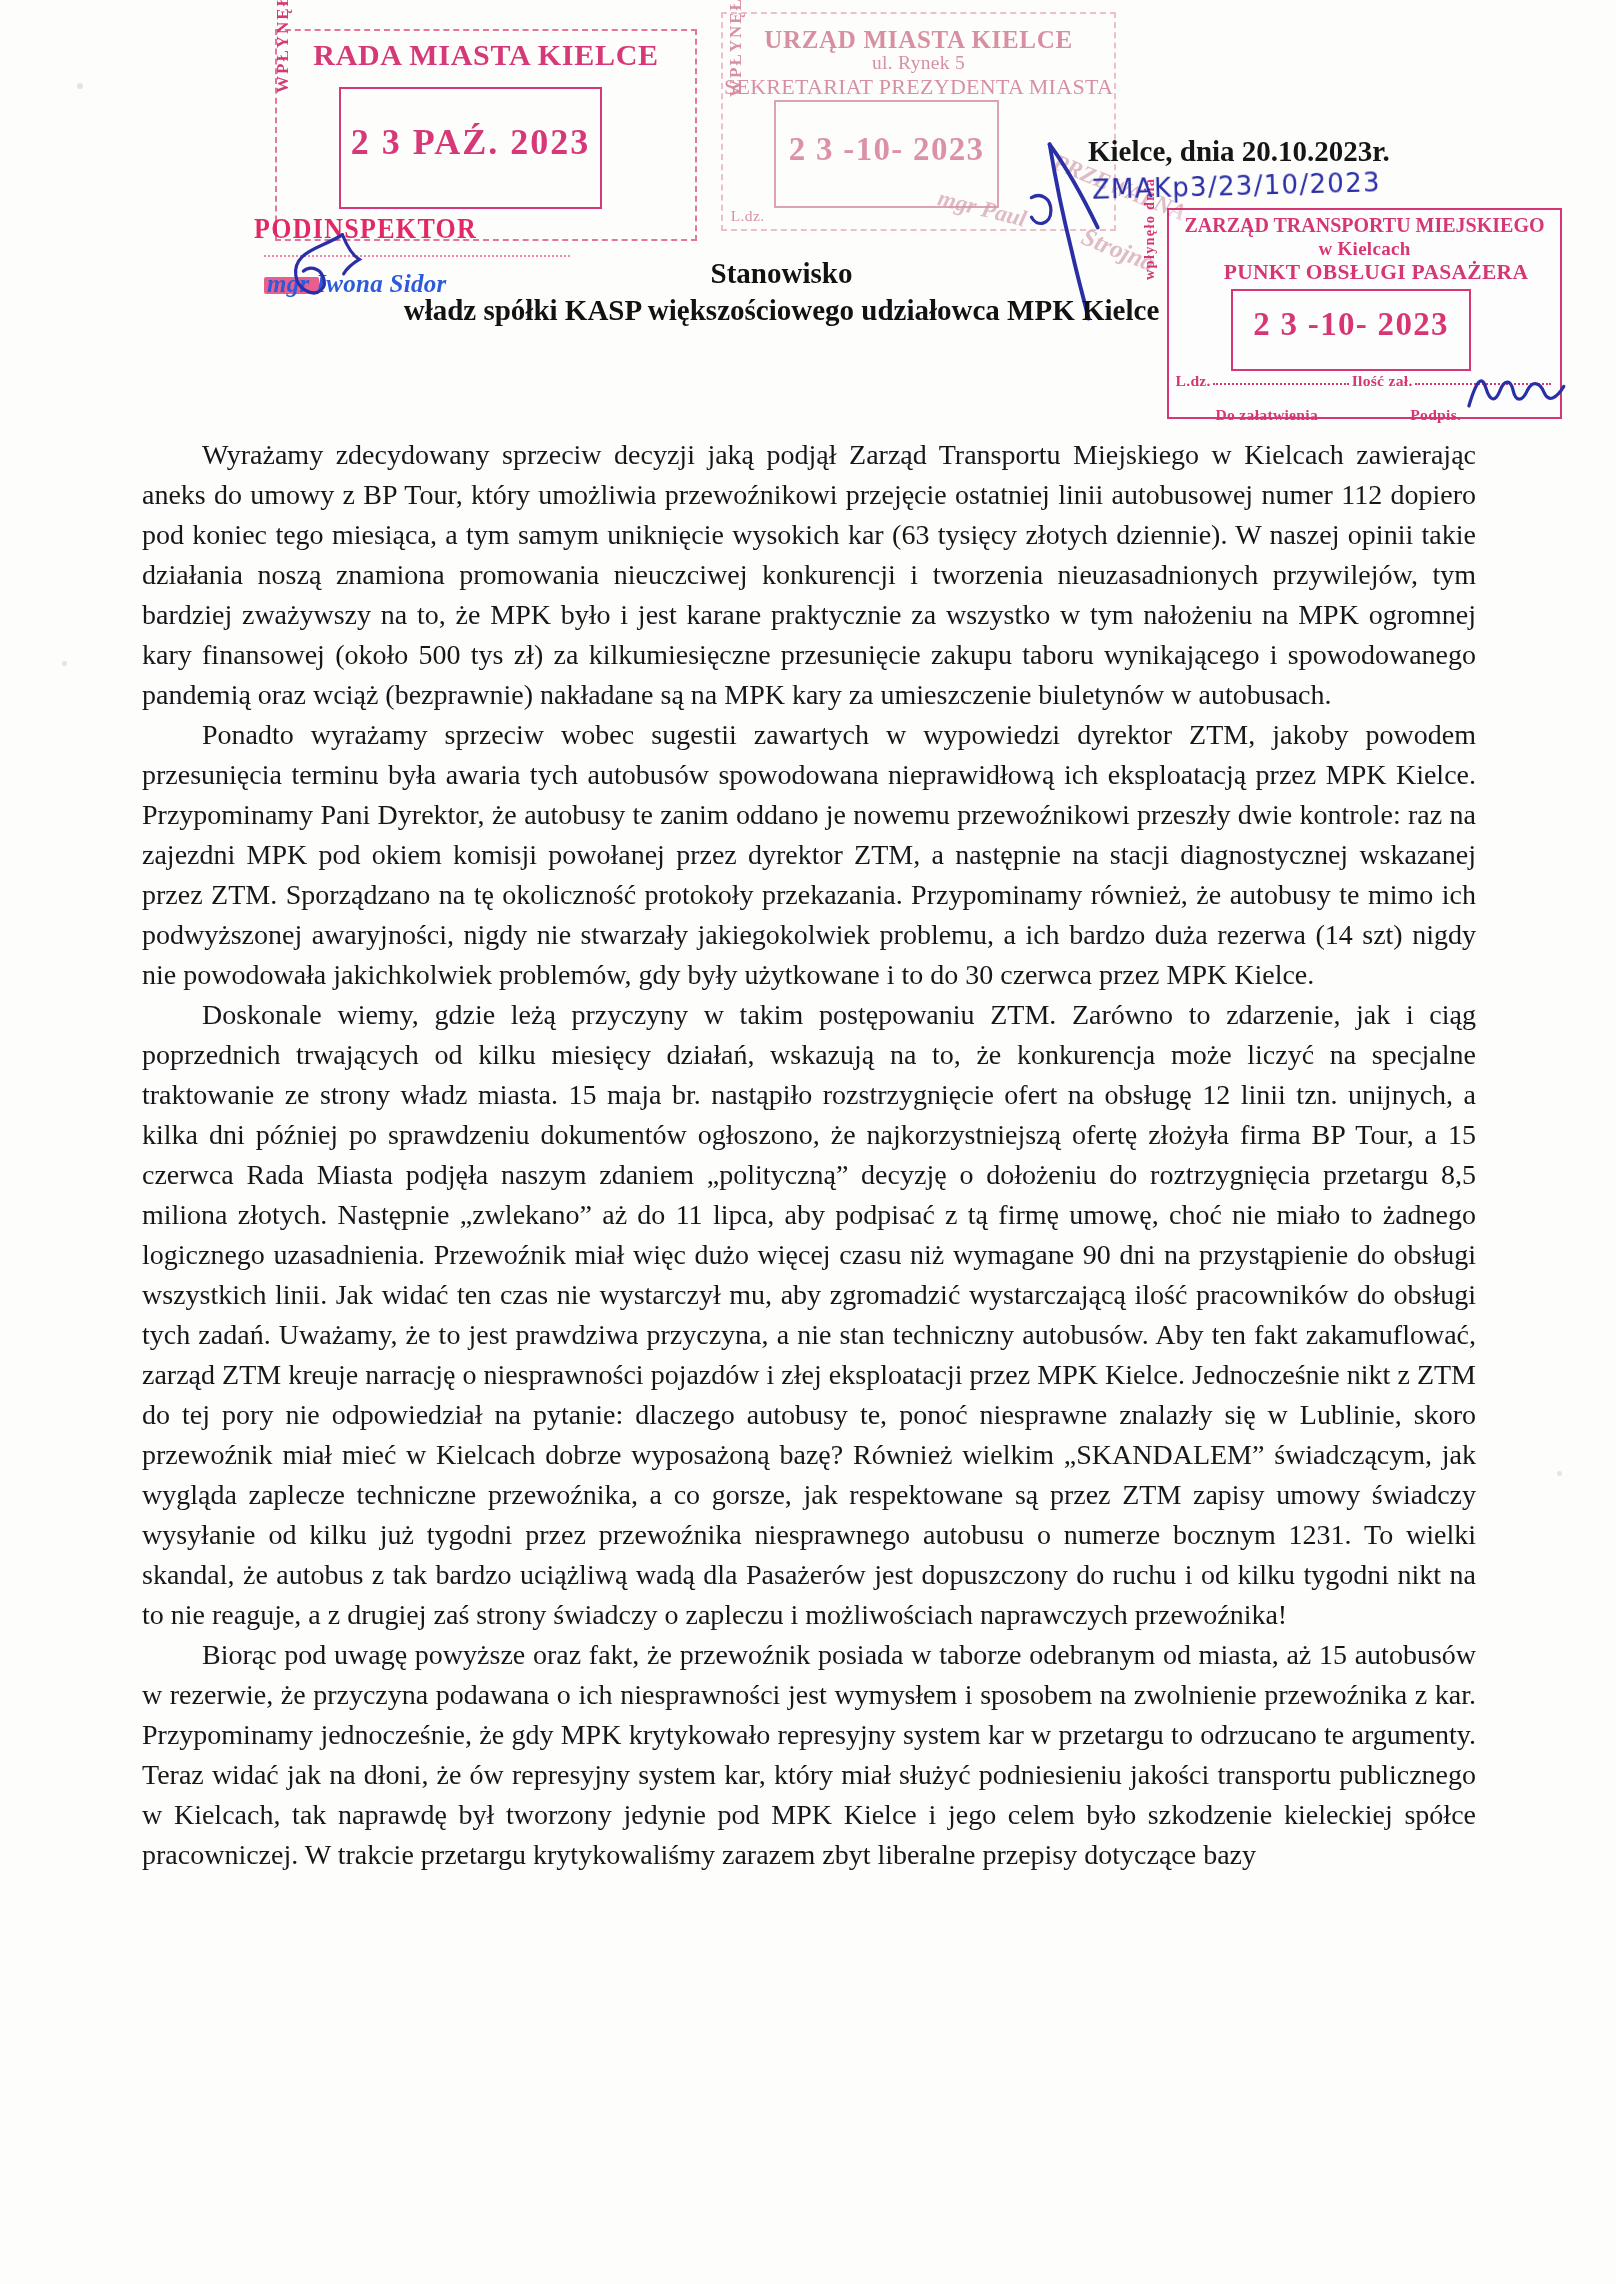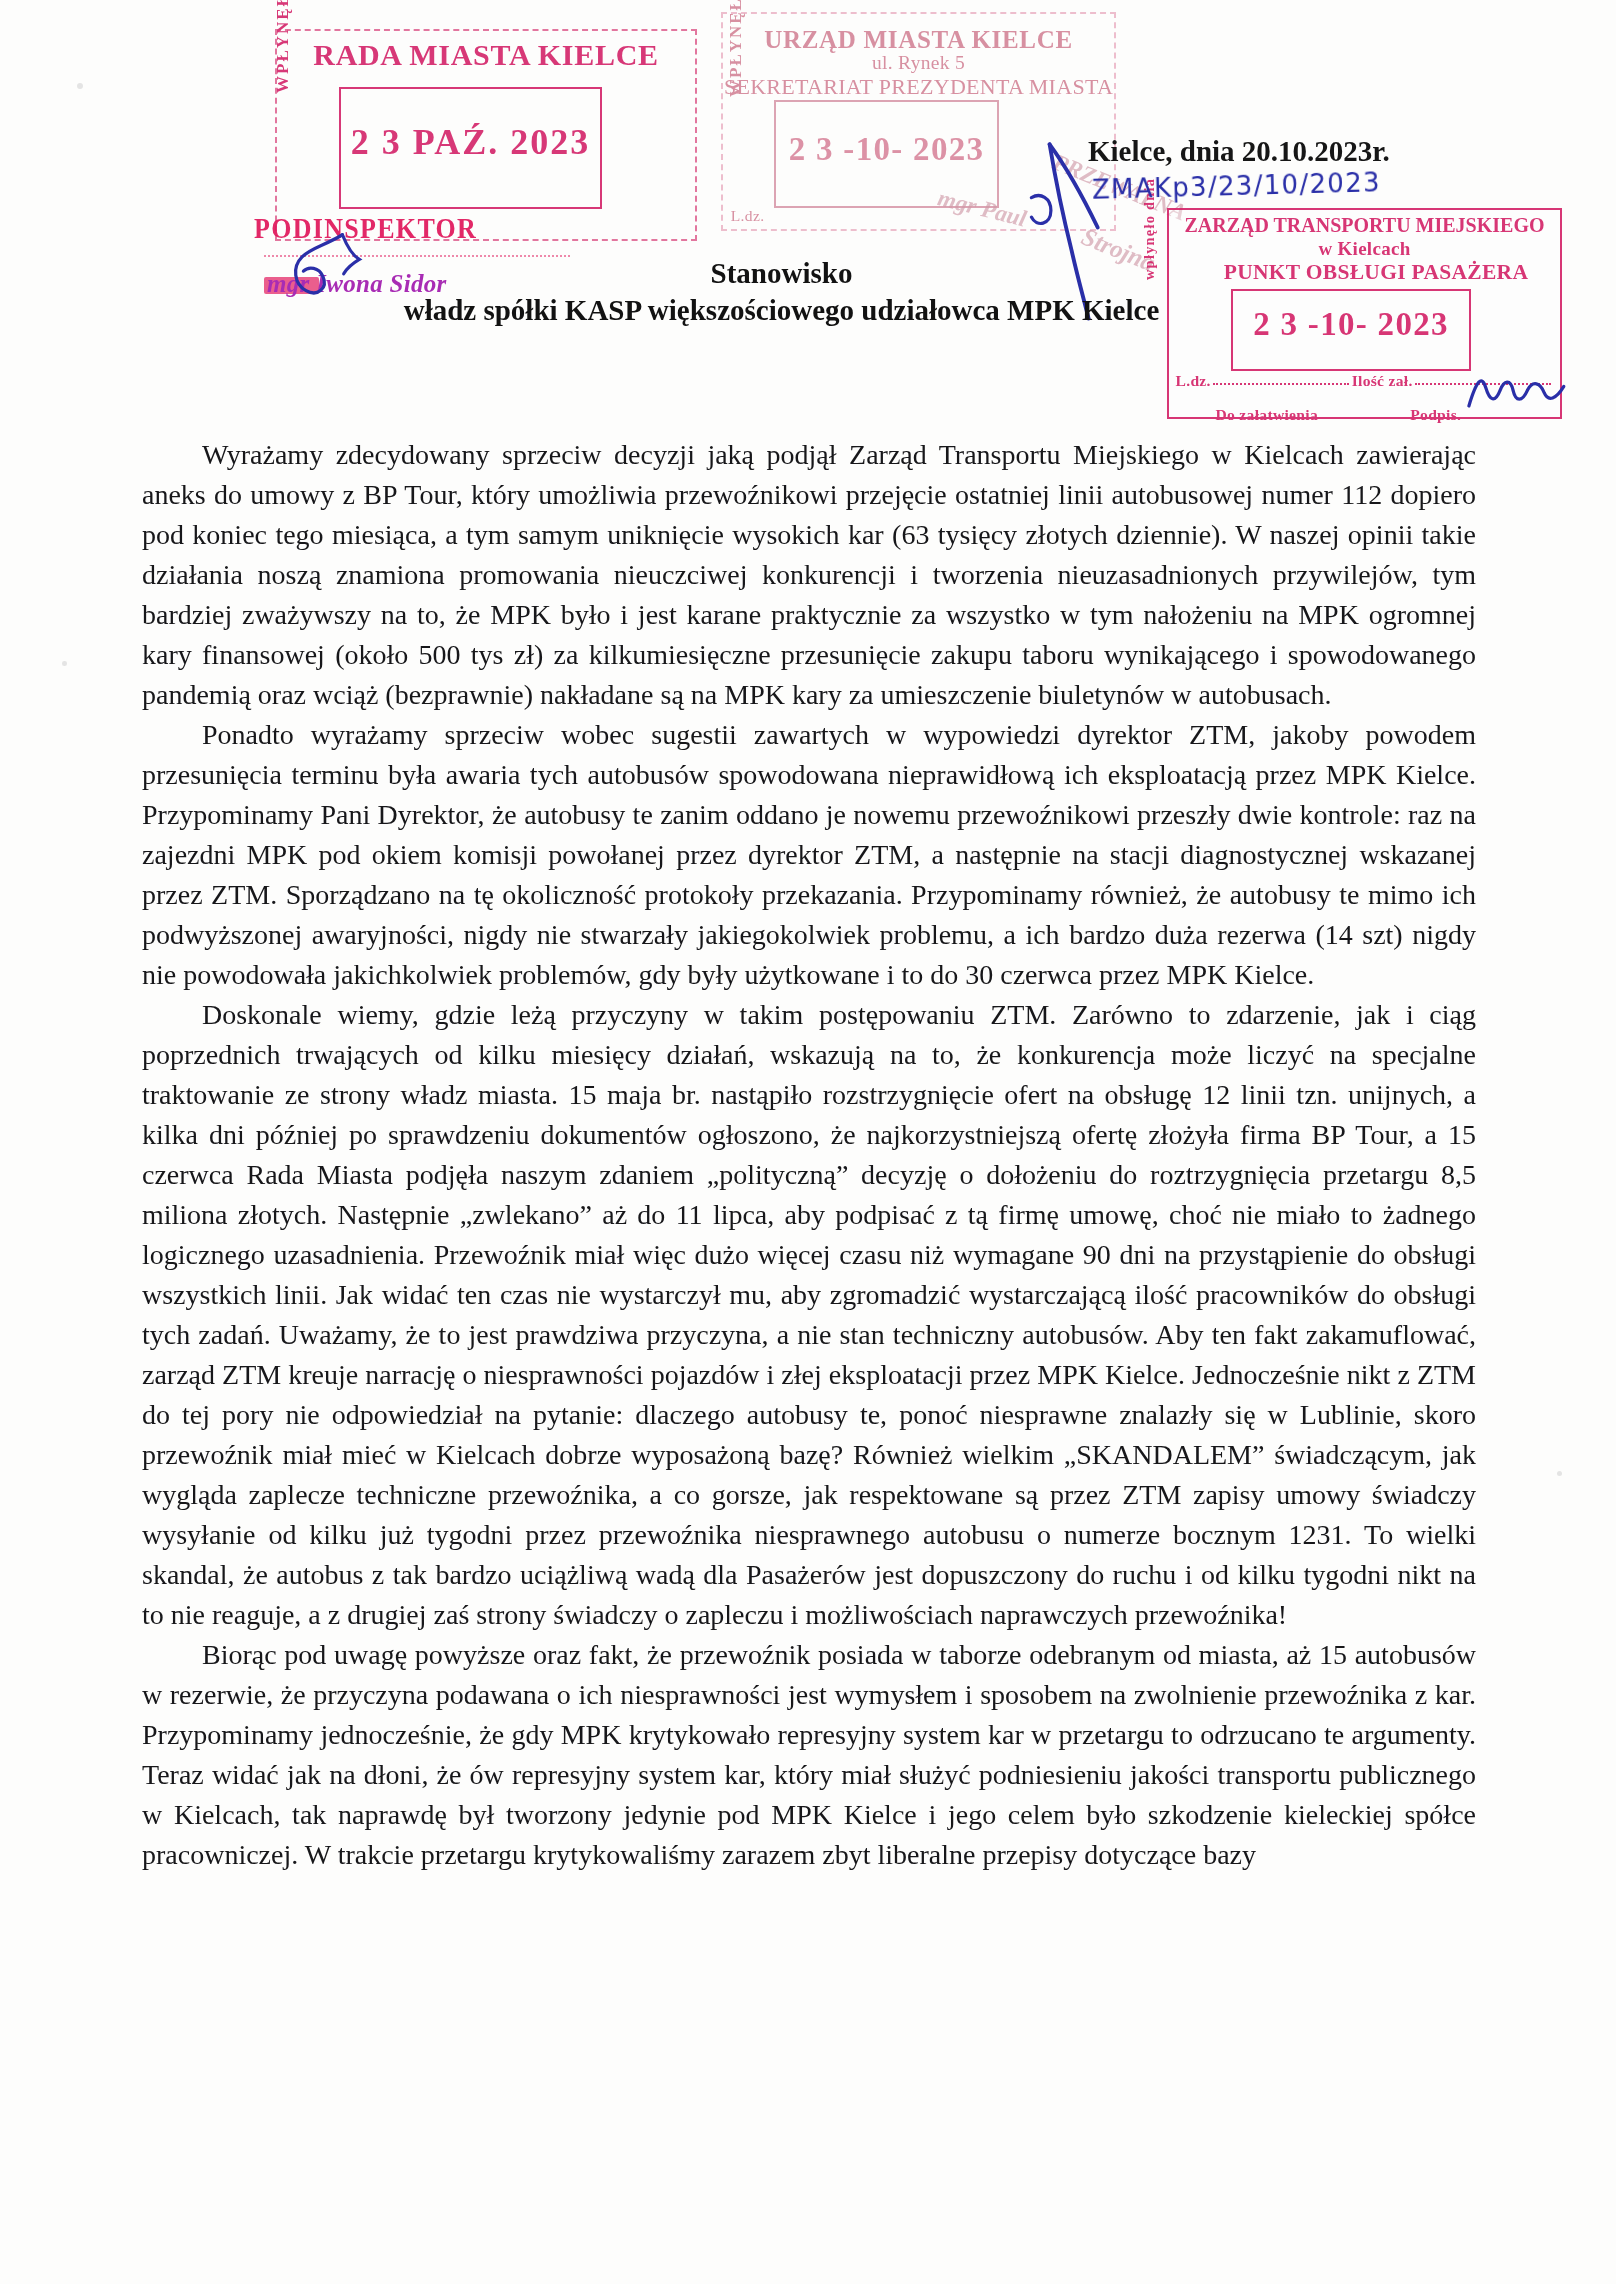--- a/index.html
+++ b/index.html
@@ -105,21 +105,21 @@
     color: #E0185C;
     white-space: nowrap;
     transform: scaleY(1.15);
   }
   #stamp-podinspektor .line2 {
     position: absolute;
     left: 39px; top: 56px;
     font-size: 25px;
     font-style: italic;
     font-weight: bold;
-    color: #a21caf;
+    color: #1d4ed8;
     white-space: nowrap;
   }
   #stamp-podinspektor .smear {
     position: absolute;
     left: 36px; top: 62px;
     width: 55px; height: 17px;
     background: #E0185C;
     opacity: .75;
     border-radius: 2px;
   }

